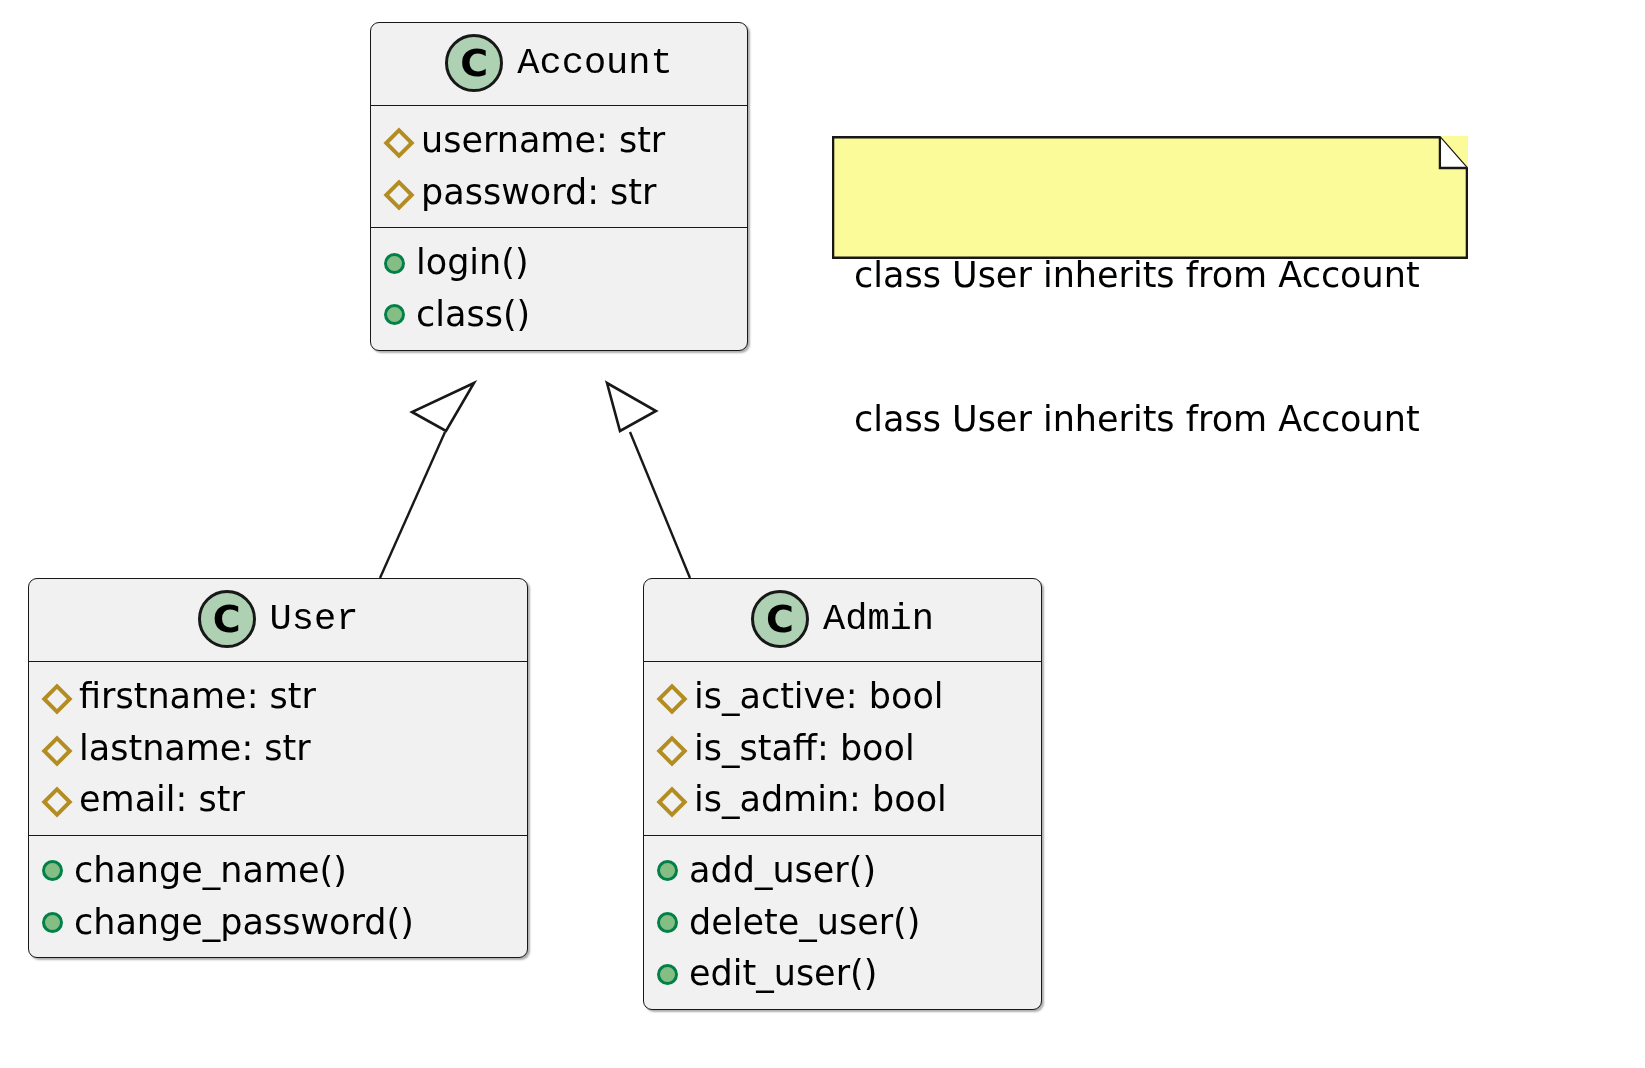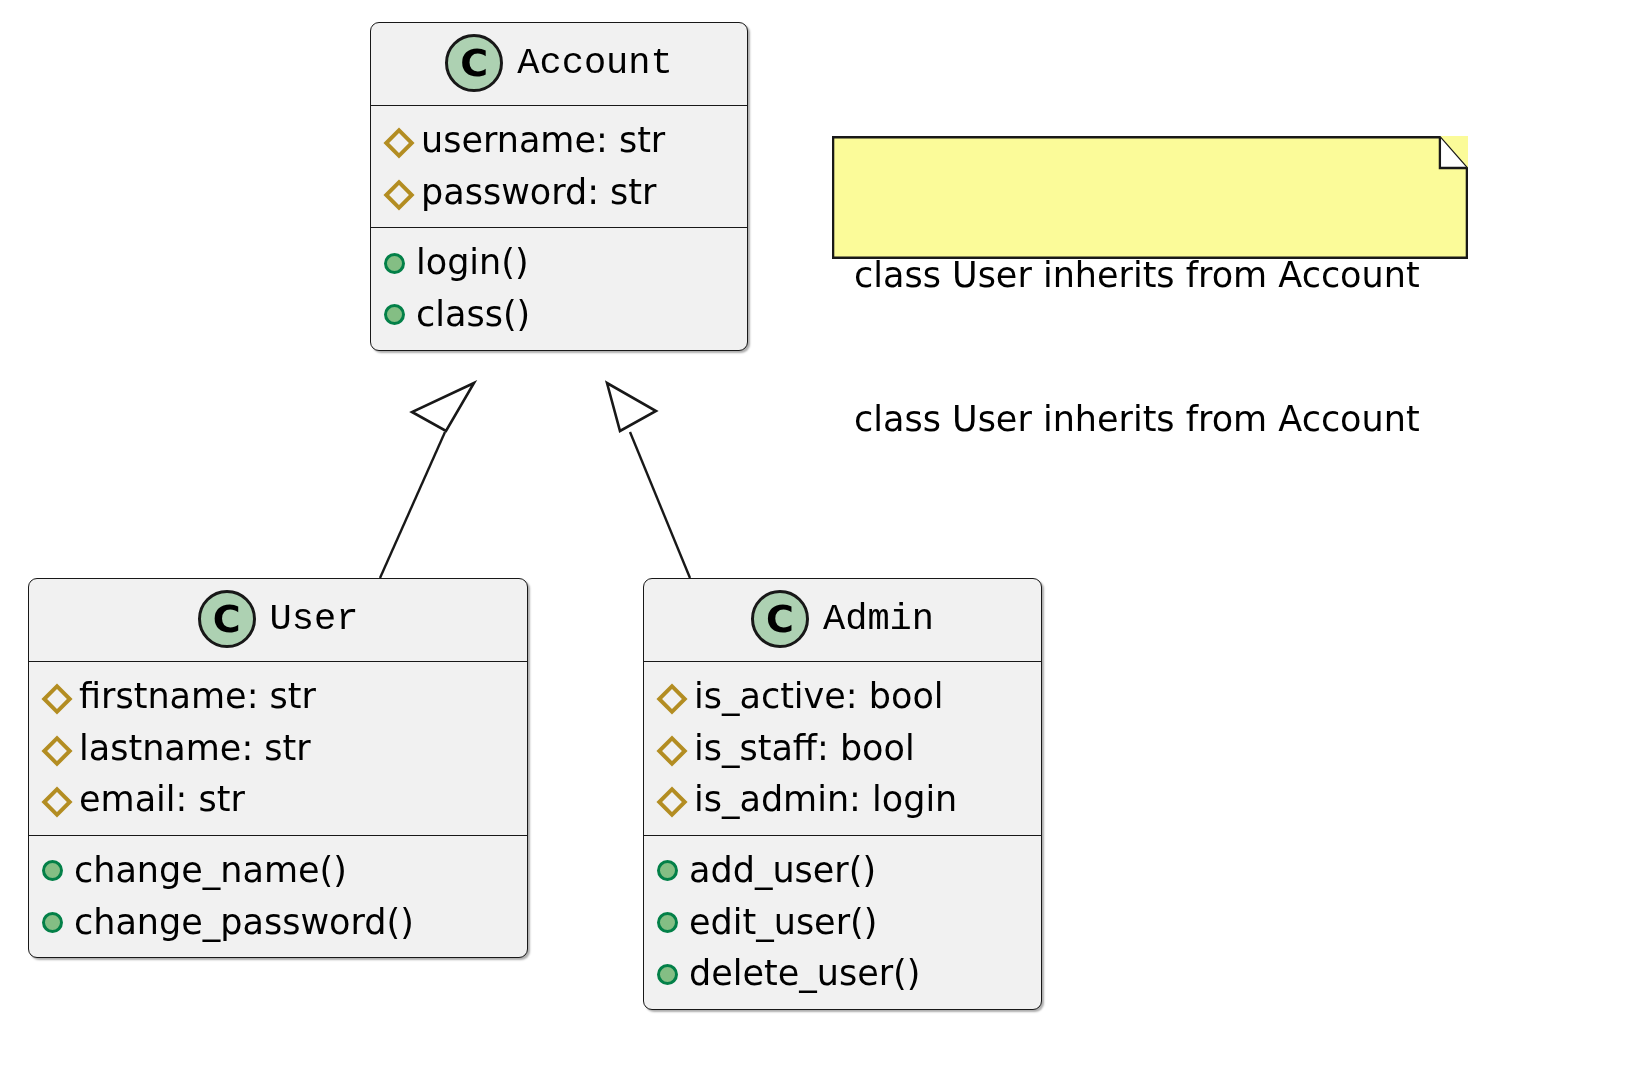--- a/index.html
+++ b/index.html
@@ -255,33 +255,33 @@
       <div class="member-row">
         <span class="icon-diamond"></span>
         <span class="member-text">is_active: bool</span>
       </div>
       <div class="member-row">
         <span class="icon-diamond"></span>
         <span class="member-text">is_staff: bool</span>
       </div>
       <div class="member-row">
         <span class="icon-diamond"></span>
-        <span class="member-text">is_admin: login</span>
+        <span class="member-text">is_admin: bool</span>
       </div>
     </div>
 
     <div class="compartment">
       <div class="member-row">
         <span class="icon-method-dot"></span>
         <span class="member-text">add_user()</span>
       </div>
       <div class="member-row">
         <span class="icon-method-dot"></span>
+        <span class="member-text">delete_user()</span>
+      </div>
+      <div class="member-row">
+        <span class="icon-method-dot"></span>
         <span class="member-text">edit_user()</span>
       </div>
-      <div class="member-row">
-        <span class="icon-method-dot"></span>
-        <span class="member-text">delete_user()</span>
-      </div>
     </div>
   </div>
 
 </div>
 
 </body></html>

